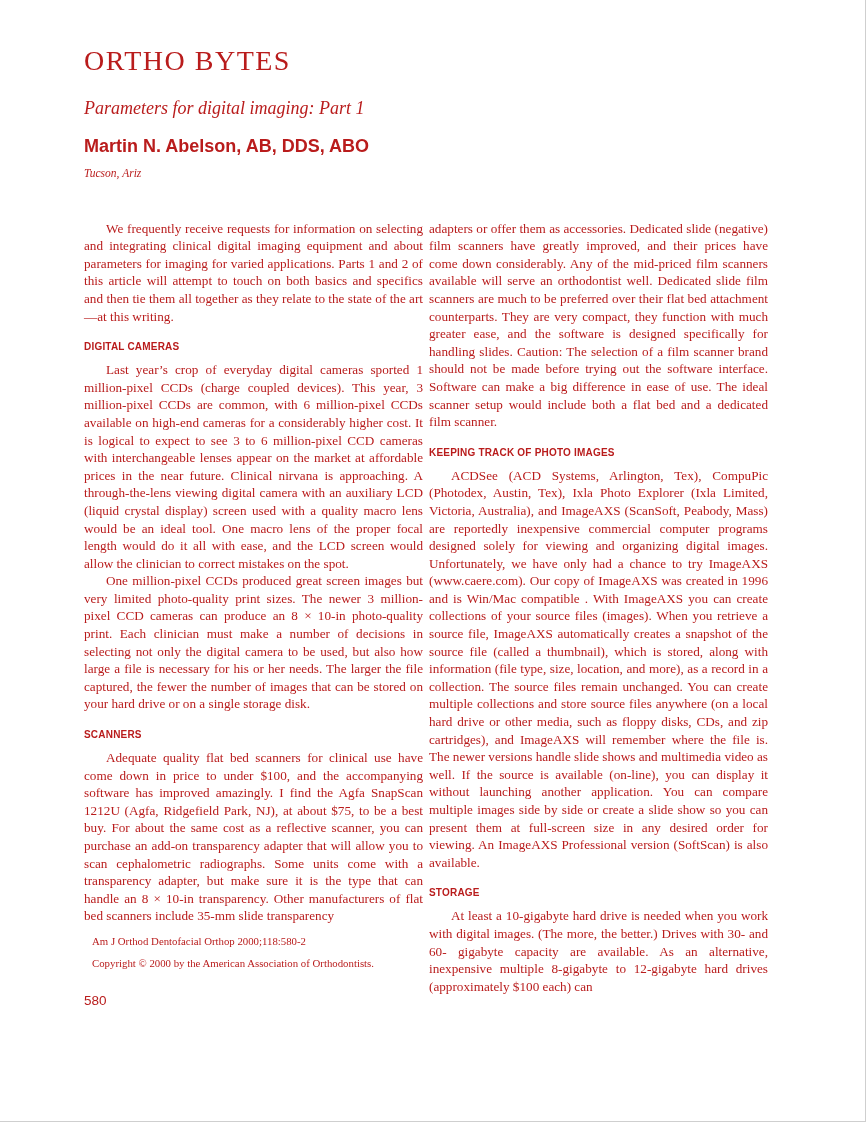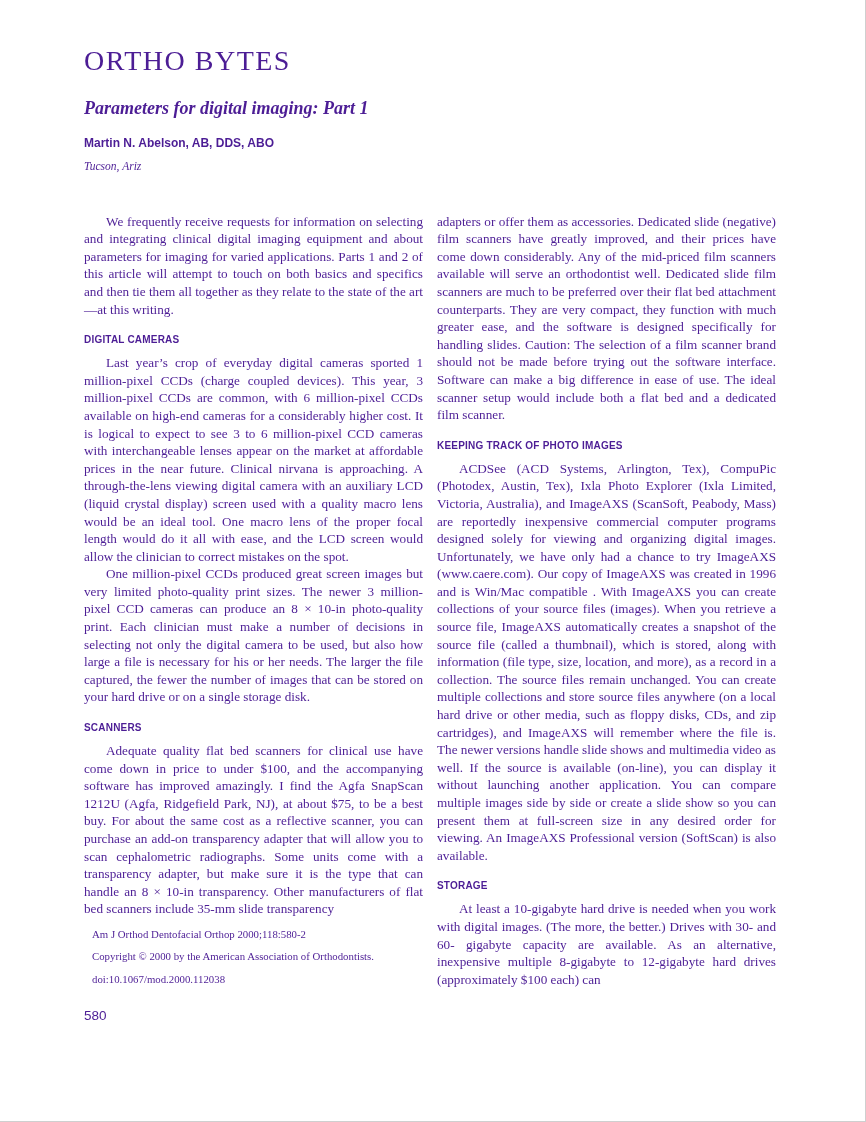--- a/index.html
+++ b/index.html
@@ -11,53 +11,53 @@
     position: relative;
     width: 866px;
     height: 1122px;
     margin: 0 auto;
     background: #ffffff;
     box-sizing: border-box;
     padding: 46px 58px 0 84px;
     border-right: 1px solid #cfcfcf;
     border-bottom: 1px solid #cfcfcf;
     overflow: hidden;
-    color: #4c1d95;
+    color: #b91c1c;
   }
   .article-title {
     font-family: "Liberation Serif", serif;
     font-size: 28px;
     font-weight: normal;
     letter-spacing: 1.5px;
     margin: 0 0 0 0;
     line-height: 1.1;
   }
   .article-subtitle {
     font-family: "Liberation Serif", serif;
     font-style: italic;
-    font-weight: bold;
+    font-weight: normal;
     font-size: 18px;
     margin: 22px 0 0 0;
     line-height: 1.1;
   }
   .author {
     font-family: "Liberation Sans", sans-serif;
     font-weight: bold;
-    font-size: 12px;
+    font-size: 18px;
     margin-top: 17px;
   }
   .affiliation {
     font-family: "Liberation Serif", serif;
     font-style: italic;
     font-size: 11.5px;
     margin-top: 10px;
   }
   .columns {
     display: flex;
-    gap: 14px;
+    gap: 6px;
     margin-top: 41px;
   }
   .col {
     width: 339px;
     flex: 0 0 339px;
   }
   p.para {
     margin: 0;
     font-family: "Liberation Serif", serif;
     font-size: 13.2px;
@@ -119,21 +119,20 @@
       <p class="para indent">Last year’s crop of everyday digital cameras sported 1 million-pixel CCDs (charge coupled devices). This year, 3 million-pixel CCDs are common, with 6 million-pixel CCDs available on high-end cameras for a considerably higher cost. It is logical to expect to see 3 to 6 million-pixel CCD cameras with interchangeable lenses appear on the market at affordable prices in the near future. Clinical nirvana is approaching. A through-the-lens viewing digital camera with an auxiliary LCD (liquid crystal display) screen used with a quality macro lens would be an ideal tool. One macro lens of the proper focal length would do it all with ease, and the LCD screen would allow the clinician to correct mistakes on the spot.</p>
       <p class="para indent">One million-pixel CCDs produced great screen images but very limited photo-quality print sizes. The newer 3 million-pixel CCD cameras can produce an 8 × 10-in photo-quality print. Each clinician must make a number of decisions in selecting not only the digital camera to be used, but also how large a file is necessary for his or her needs. The larger the file captured, the fewer the number of images that can be stored on your hard drive or on a single storage disk.</p>
 
       <h3 class="section-heading">SCANNERS</h3>
 
       <p class="para indent">Adequate quality flat bed scanners for clinical use have come down in price to under $100, and the accompanying software has improved amazingly. I find the Agfa SnapScan 1212U (Agfa, Ridgefield Park, NJ), at about $75, to be a best buy. For about the same cost as a reflective scanner, you can purchase an add-on transparency adapter that will allow you to scan cephalometric radiographs. Some units come with a transparency adapter, but make sure it is the type that can handle an 8 × 10-in transparency. Other manufacturers of flat bed scanners include 35-mm slide transparency</p>
 
       <div class="footnote">
         <p>Am J Orthod Dentofacial Orthop 2000;118:580-2</p>
         <p>Copyright © 2000 by the American Association of Orthodontists.</p>
-        <p>doi:10.1067/mod.2000.112038</p>
       </div>
 
       <div class="page-number">580</div>
 
     </div>
 
     <div class="col">
 
       <p class="para">adapters or offer them as accessories. Dedicated slide (negative) film scanners have greatly improved, and their prices have come down considerably. Any of the mid-priced film scanners available will serve an orthodontist well. Dedicated slide film scanners are much to be preferred over their flat bed attachment counterparts. They are very compact, they function with much greater ease, and the software is designed specifically for handling slides. Caution: The selection of a film scanner brand should not be made before trying out the software interface. Software can make a big difference in ease of use. The ideal scanner setup would include both a flat bed and a dedicated film scanner.</p>
 

